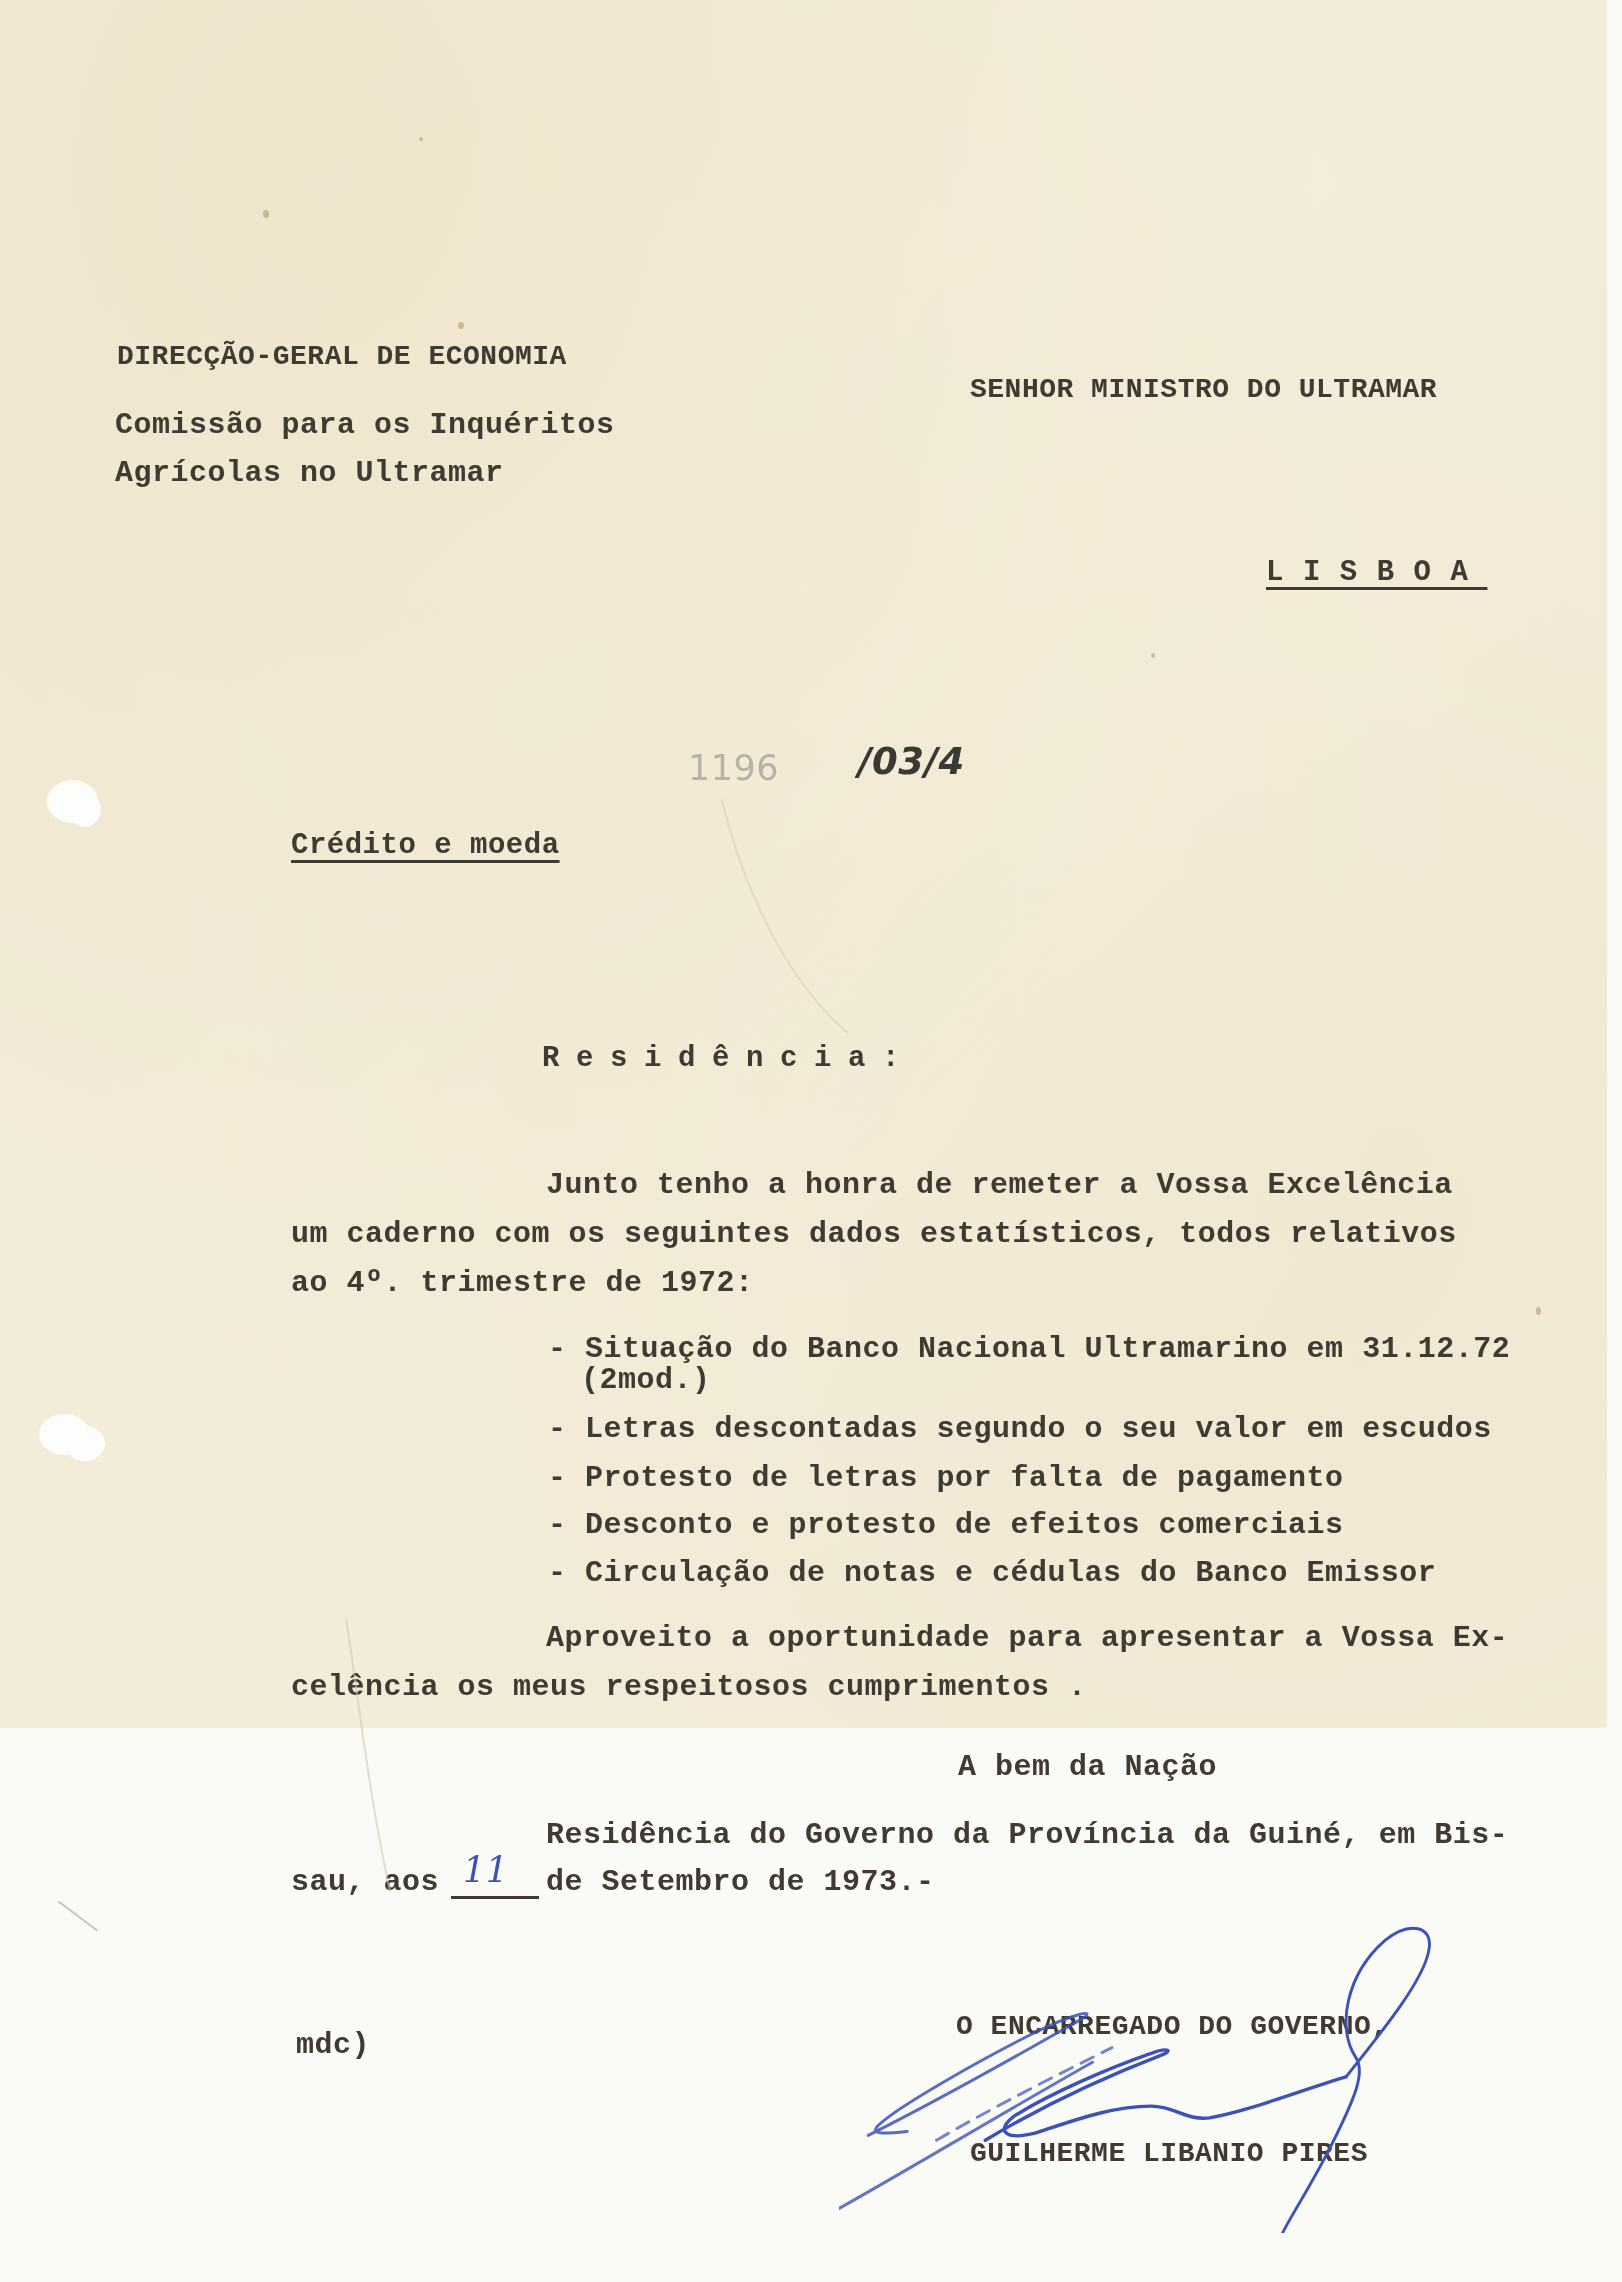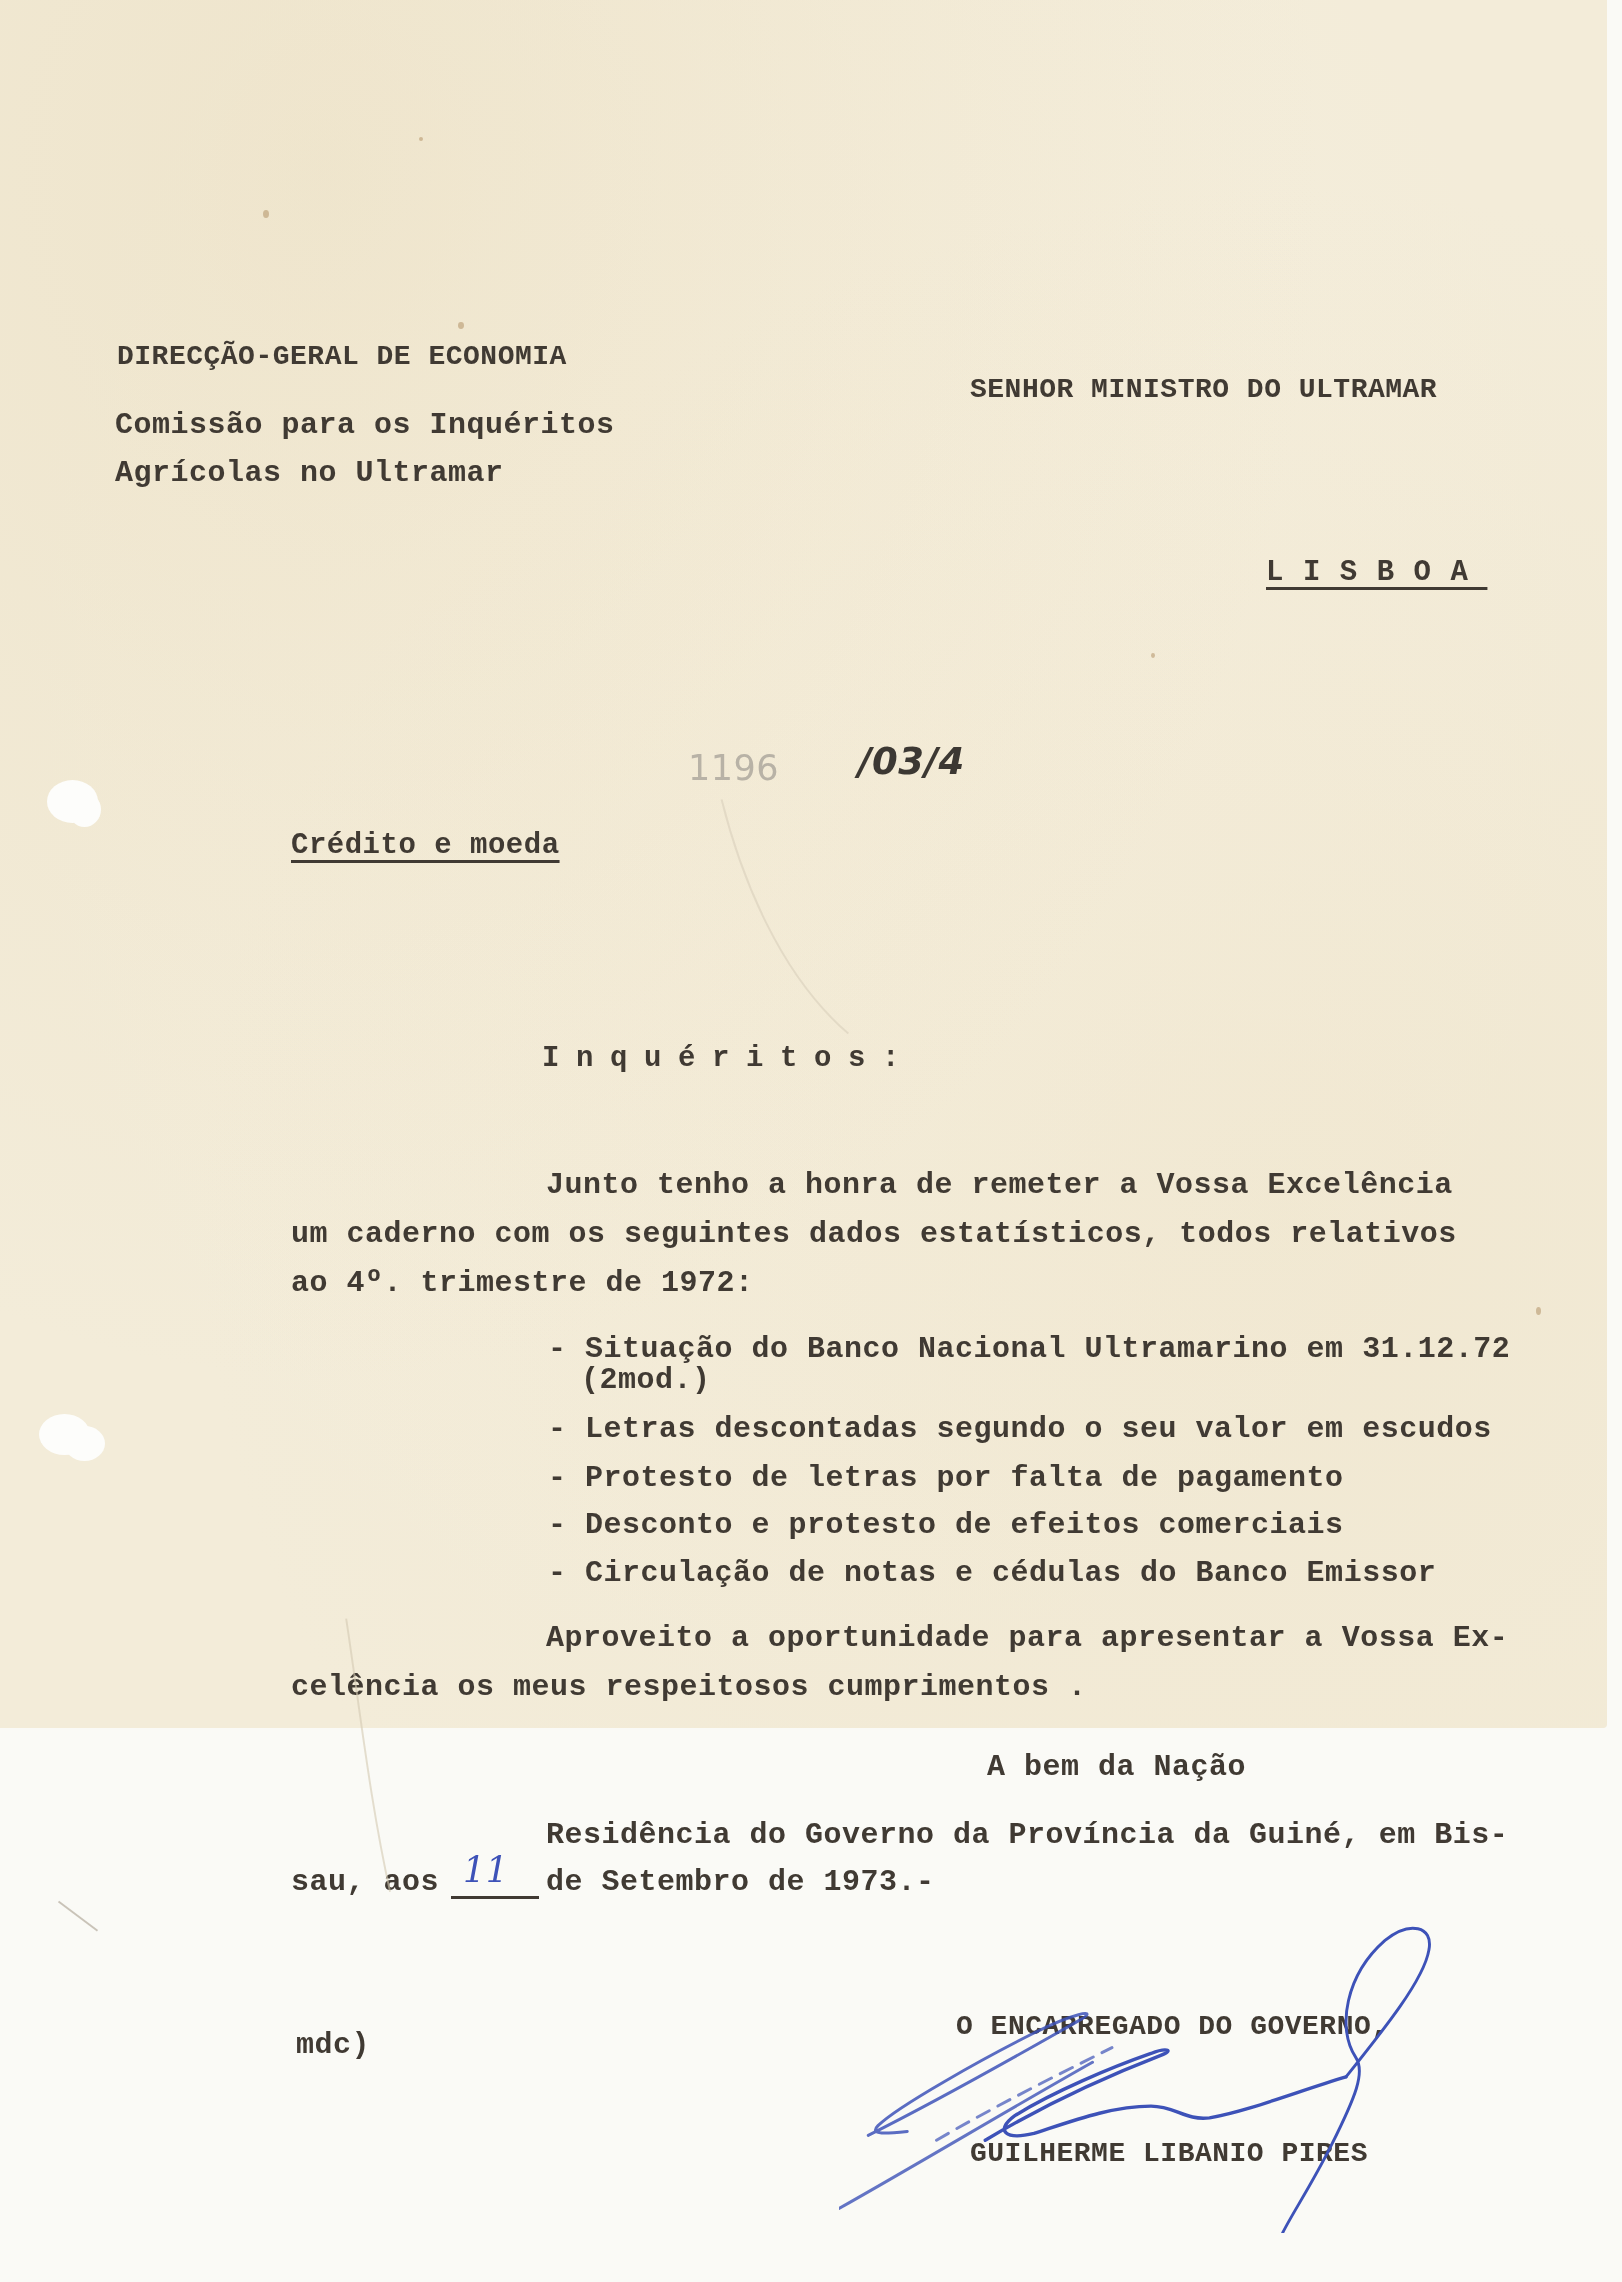--- a/index.html
+++ b/index.html
@@ -49,37 +49,37 @@
   <div class="t" style="left:115px;top:458px;">Agrícolas no Ultramar</div>
 
   <div class="t" style="left:970px;top:376px;font-size:28px;">SENHOR MINISTRO DO ULTRAMAR</div>
   <div class="t u spaced" style="left:1266px;top:558px;font-size:29px;">LISBOA</div>
 
   <div class="t ref-faint" style="left:688px;top:751px;">1196</div>
   <div class="t ref-dark" style="left:858px;top:743px;">/03/4</div>
 
   <div class="t u" style="left:291px;top:831px;font-size:29px;">Crédito e moeda</div>
 
-  <div class="t" style="left:542px;top:1044px;letter-spacing:16.6px;font-size:29px;">Inquéritos:</div>
+  <div class="t" style="left:542px;top:1044px;letter-spacing:16.6px;font-size:29px;">Residência:</div>
 
   <div class="t" style="left:546px;top:1170px;">Junto tenho a honra de remeter a Vossa Excelência</div>
   <div class="t" style="left:291px;top:1219px;">um caderno com os seguintes dados estatísticos, todos relativos</div>
   <div class="t" style="left:291px;top:1268px;">ao 4º. trimestre de 1972:</div>
 
   <div class="t" style="left:548px;top:1334px;">- Situação do Banco Nacional Ultramarino em 31.12.72</div>
   <div class="t" style="left:581px;top:1365px;">(2mod.)</div>
   <div class="t" style="left:548px;top:1414px;">- Letras descontadas segundo o seu valor em escudos</div>
   <div class="t" style="left:548px;top:1463px;">- Protesto de letras por falta de pagamento</div>
   <div class="t" style="left:548px;top:1510px;">- Desconto e protesto de efeitos comerciais</div>
   <div class="t" style="left:548px;top:1558px;">- Circulação de notas e cédulas do Banco Emissor</div>
 
   <div class="t" style="left:291px;top:1672px;">celência os meus respeitosos cumprimentos .</div>
   <div class="t" style="left:546px;top:1623px;">Aproveito a oportunidade para apresentar a Vossa Ex-</div>
 
-  <div class="t" style="left:987px;top:1752px;">A bem da Nação</div>
+  <div class="t" style="left:958px;top:1752px;">A bem da Nação</div>
 
   <div class="t" style="left:546px;top:1820px;">Residência do Governo da Província da Guiné, em Bis-</div>
   <div class="t" style="left:291px;top:1867px;">sau, aos</div>
   <div style="position:absolute;left:451px;top:1896px;width:88px;height:2.9px;background:#403a33;"></div>
   <div class="t hand" style="left:463px;top:1853px;">11</div>
   <div class="t" style="left:546px;top:1867px;">de Setembro de 1973.-</div>
 
   <div class="t" style="left:296px;top:2030px;">mdc)</div>
 
   <div class="t" style="left:956px;top:2013px;font-size:28px;">O ENCARREGADO DO GOVERNO,</div>

